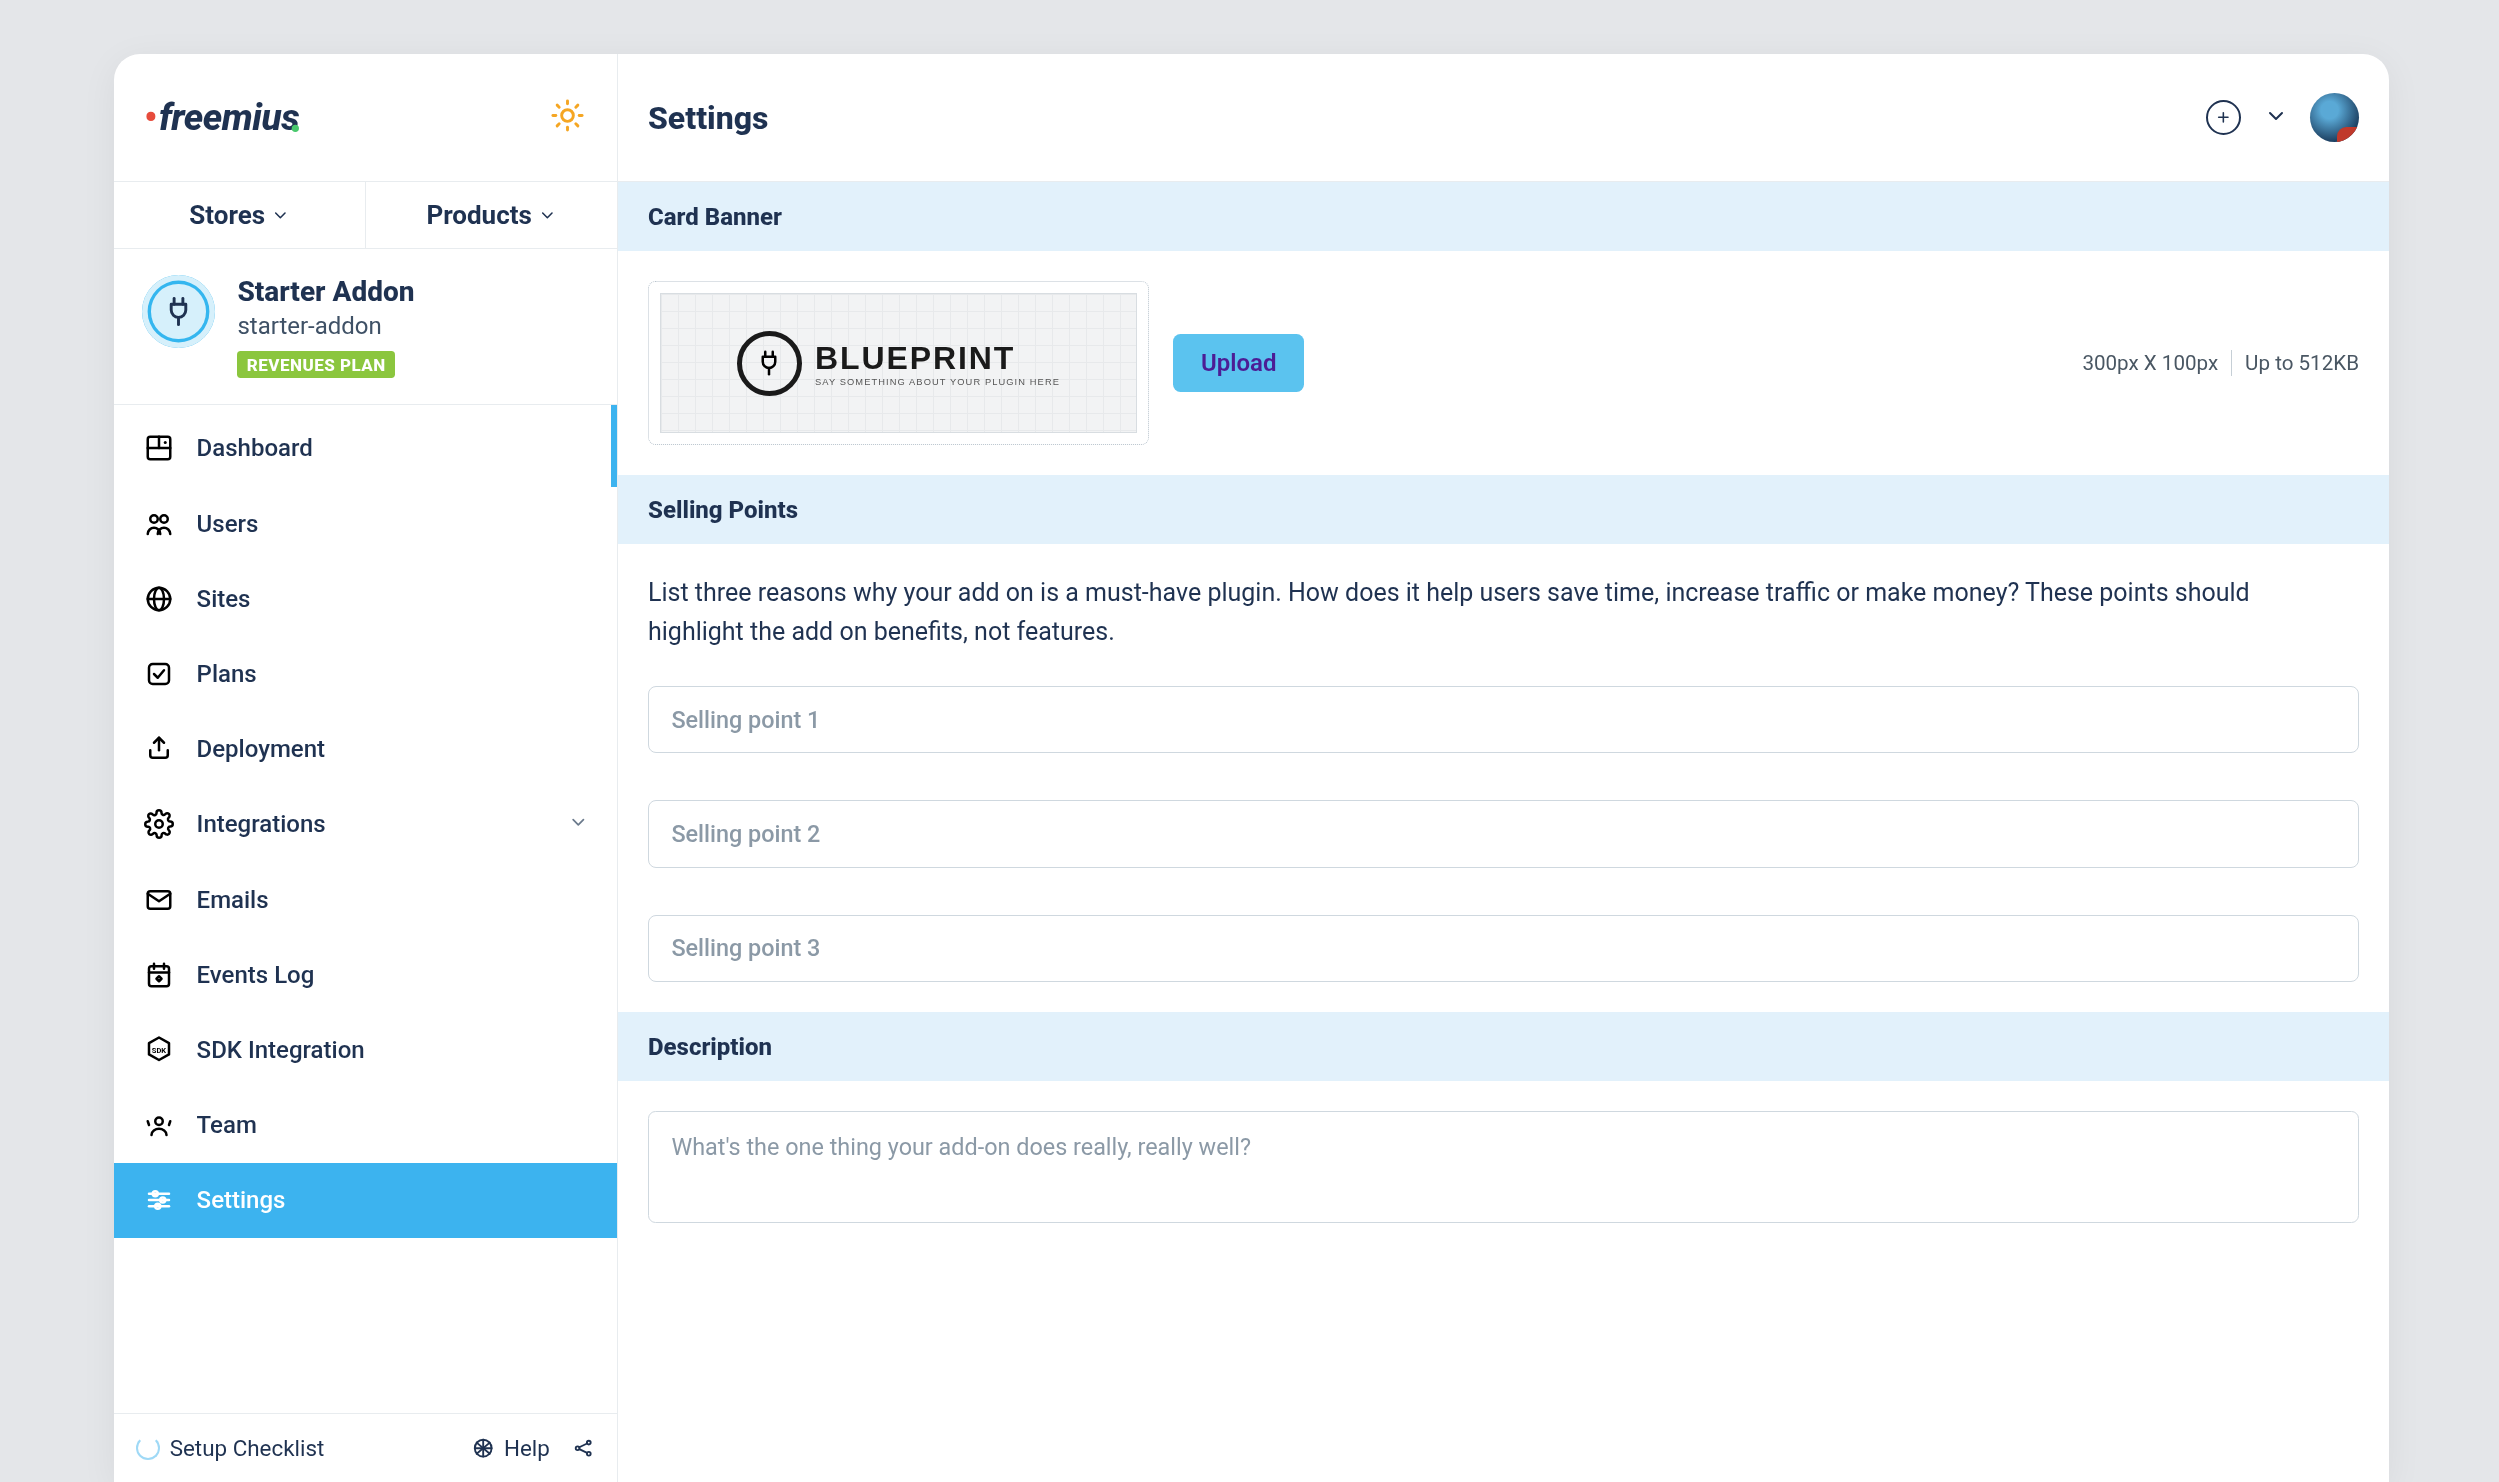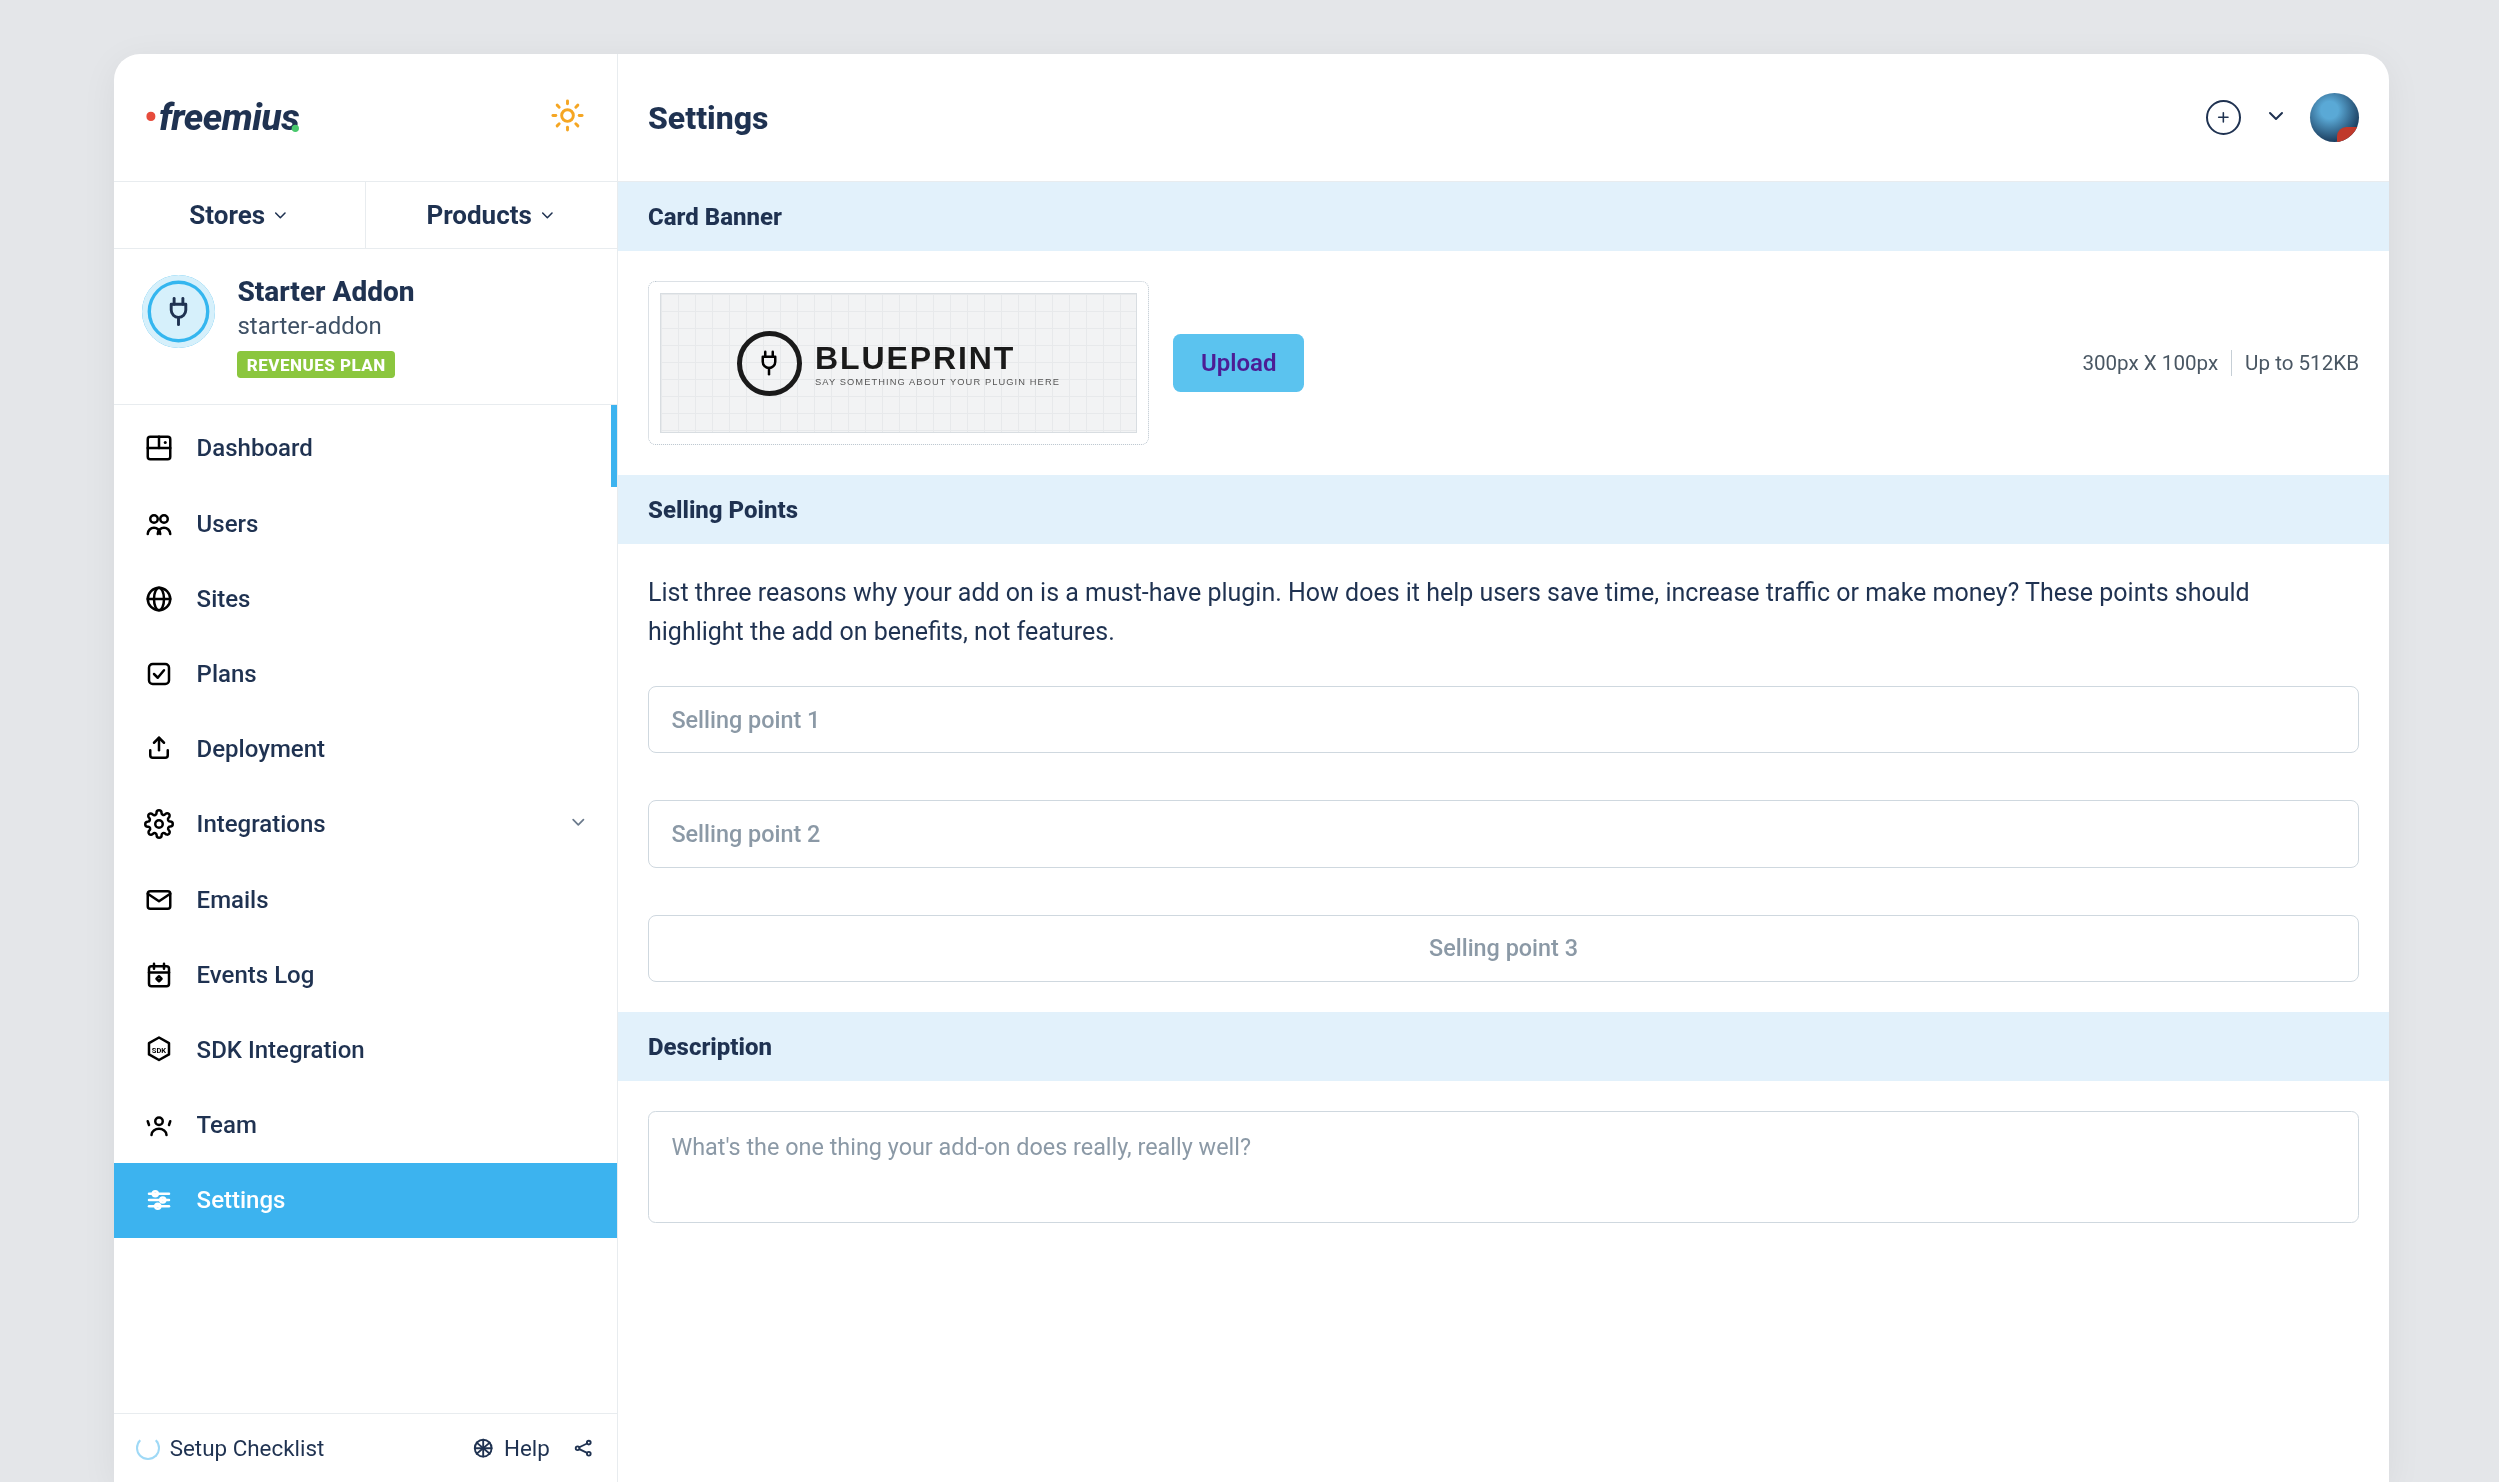--- a/index.html
+++ b/index.html
@@ -101,21 +101,21 @@
 .bp-text .small { font-size: 9.3px; letter-spacing: 1.1px; color: #555; font-family: Arial, sans-serif; }
 
 .upload-btn { background: #5bc3ef; color: #4c1d95; font-size: 24px; font-weight: 600; border: none; border-radius: 7.5px; padding: 15px 28px; cursor: pointer; }
 .banner-hints { margin-left: auto; display: flex; gap: 13px; font-family: "Menlo","Consolas",monospace; font-size: 20.6px; color: #4a5763; align-items: center; }
 .banner-hints .divider { width: 0.9px; height: 26px; background: #c6cfd6; }
 
 .help-text { font-size: 25px; color: #1f3251; line-height: 1.55; max-width: 1663px; margin-bottom: 34px; }
 
 .field { width: 100%; border: 1.4px solid #cfd8df; border-radius: 8px; padding: 18.7px 22.4px; font-size: 23.4px; color: #1f3251; outline: none; margin-bottom: 47px; }
 .field::placeholder { color: #8b99a6; font-weight: 500; }
-.field:last-child { margin-bottom: 0; text-align: center; }
+.field:last-child { margin-bottom: 0; }
 
 .desc-field { width: 100%; min-height: 112px; border: 1.4px solid #cfd8df; border-radius: 7.5px; padding: 20.6px 22.4px; font-size: 23.4px; color: #1f3251; outline: none; resize: none; }
 .desc-field::placeholder { color: #8b99a6; }
 
 svg { stroke: currentColor; fill: none; stroke-width: 2; stroke-linecap: round; stroke-linejoin: round; }
 </style>
 </head>
 <body>
 
 <div class="stage">

